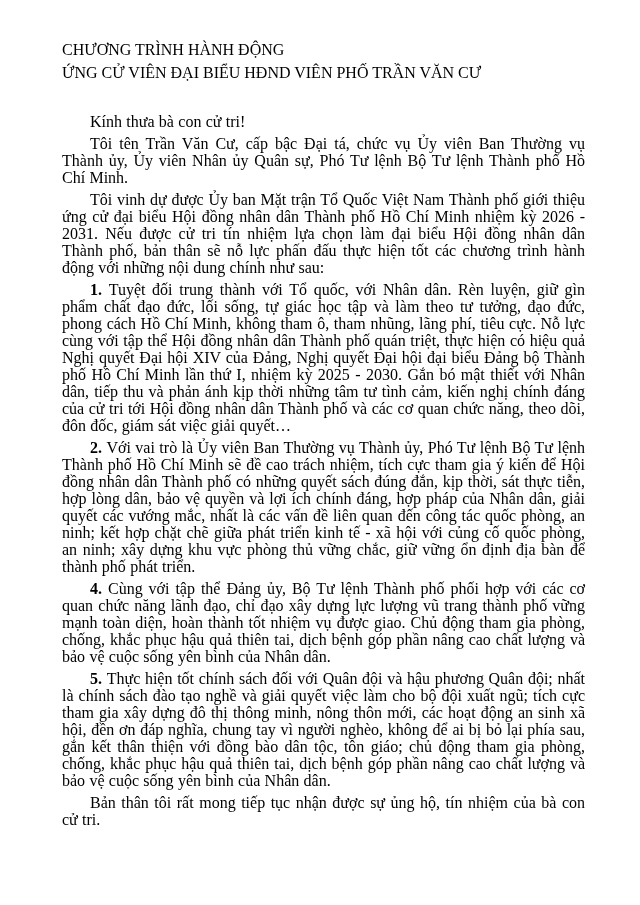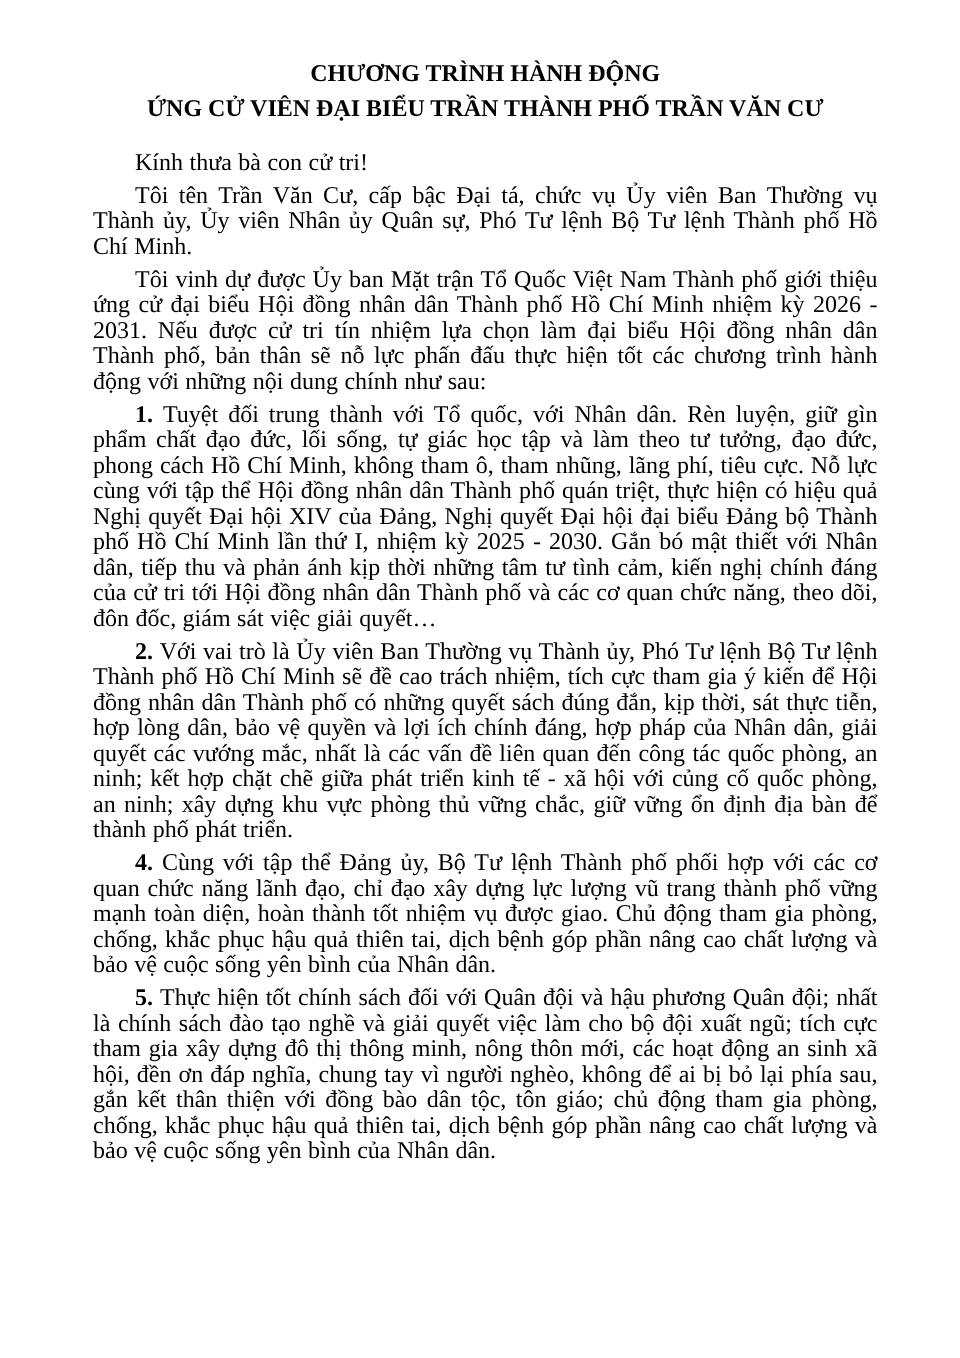--- a/index.html
+++ b/index.html
@@ -12,25 +12,24 @@
     width: 640px;
     height: 905px;
     background: #ffffff;
     color: #000000;
     font-family: "Liberation Serif", "DejaVu Serif", serif;
     overflow: hidden;
     box-sizing: border-box;
     padding: 38px 55px 0 62px;
   }
   .doc-title {
-    text-align: center;
-    font-weight: bold;
+    font-weight: normal;
     font-size: 16px;
     line-height: 23px;
-    margin: 0 0 16px 0;
+    margin: 0 0 29px 0;
   }
   .doc-title .title-line {
     display: block;
     white-space: nowrap;
   }
   .doc-body p {
     margin: 5px 0 0 0;
     font-size: 16px;
     line-height: 17px;
     text-align: justify;
@@ -40,24 +39,25 @@
   .doc-body p b.para-num {
     font-weight: bold;
   }
 </style>
 </head>
 <body>
 
 <div class="page">
   <h1 class="doc-title">
     <span class="title-line">CHƯƠNG TRÌNH HÀNH ĐỘNG</span>
-    <span class="title-line">ỨNG CỬ VIÊN ĐẠI BIỂU TRẦN THÀNH PHỐ TRẦN VĂN CƯ</span>
+    <span class="title-line">ỨNG CỬ VIÊN ĐẠI BIỂU HĐND VIÊN PHỐ TRẦN VĂN CƯ</span>
   </h1>
   <div class="doc-body">
       <p>Kính thưa bà con cử tri!</p>
       <p>Tôi tên Trần Văn Cư, cấp bậc Đại tá, chức vụ Ủy viên Ban Thường vụ Thành ủy, Ủy viên Nhân ủy Quân sự, Phó Tư lệnh Bộ Tư lệnh Thành phố Hồ Chí Minh.</p>
       <p>Tôi vinh dự được Ủy ban Mặt trận Tổ Quốc Việt Nam Thành phố giới thiệu ứng cử đại biểu Hội đồng nhân dân Thành phố Hồ Chí Minh nhiệm kỳ 2026 - 2031. Nếu được cử tri tín nhiệm lựa chọn làm đại biểu Hội đồng nhân dân Thành phố, bản thân sẽ nỗ lực phấn đấu thực hiện tốt các chương trình hành động với những nội dung chính như sau:</p>
       <p><b class="para-num">1. </b>Tuyệt đối trung thành với Tổ quốc, với Nhân dân. Rèn luyện, giữ gìn phẩm chất đạo đức, lối sống, tự giác học tập và làm theo tư tưởng, đạo đức, phong cách Hồ Chí Minh, không tham ô, tham nhũng, lãng phí, tiêu cực. Nỗ lực cùng với tập thể Hội đồng nhân dân Thành phố quán triệt, thực hiện có hiệu quả Nghị quyết Đại hội XIV của Đảng, Nghị quyết Đại hội đại biểu Đảng bộ Thành phố Hồ Chí Minh lần thứ I, nhiệm kỳ 2025 - 2030. Gắn bó mật thiết với Nhân dân, tiếp thu và phản ánh kịp thời những tâm tư tình cảm, kiến nghị chính đáng của cử tri tới Hội đồng nhân dân Thành phố và các cơ quan chức năng, theo dõi, đôn đốc, giám sát việc giải quyết…</p>
       <p><b class="para-num">2. </b>Với vai trò là Ủy viên Ban Thường vụ Thành ủy, Phó Tư lệnh Bộ Tư lệnh Thành phố Hồ Chí Minh sẽ đề cao trách nhiệm, tích cực tham gia ý kiến để Hội đồng nhân dân Thành phố có những quyết sách đúng đắn, kịp thời, sát thực tiễn, hợp lòng dân, bảo vệ quyền và lợi ích chính đáng, hợp pháp của Nhân dân, giải quyết các vướng mắc, nhất là các vấn đề liên quan đến công tác quốc phòng, an ninh; kết hợp chặt chẽ giữa phát triển kinh tế - xã hội với củng cố quốc phòng, an ninh; xây dựng khu vực phòng thủ vững chắc, giữ vững ổn định địa bàn để thành phố phát triển.</p>
       <p><b class="para-num">4. </b>Cùng với tập thể Đảng ủy, Bộ Tư lệnh Thành phố phối hợp với các cơ quan chức năng lãnh đạo, chỉ đạo xây dựng lực lượng vũ trang thành phố vững mạnh toàn diện, hoàn thành tốt nhiệm vụ được giao. Chủ động tham gia phòng, chống, khắc phục hậu quả thiên tai, dịch bệnh góp phần nâng cao chất lượng và bảo vệ cuộc sống yên bình của Nhân dân.</p>
       <p><b class="para-num">5. </b>Thực hiện tốt chính sách đối với Quân đội và hậu phương Quân đội; nhất là chính sách đào tạo nghề và giải quyết việc làm cho bộ đội xuất ngũ; tích cực tham gia xây dựng đô thị thông minh, nông thôn mới, các hoạt động an sinh xã hội, đền ơn đáp nghĩa, chung tay vì người nghèo, không để ai bị bỏ lại phía sau, gắn kết thân thiện với đồng bào dân tộc, tôn giáo; chủ động tham gia phòng, chống, khắc phục hậu quả thiên tai, dịch bệnh góp phần nâng cao chất lượng và bảo vệ cuộc sống yên bình của Nhân dân.</p>
+      <p>Bản thân tôi rất mong tiếp tục nhận được sự ủng hộ, tín nhiệm của bà con cử tri.</p>
     </div>
 </div>
 
 </body></html>

